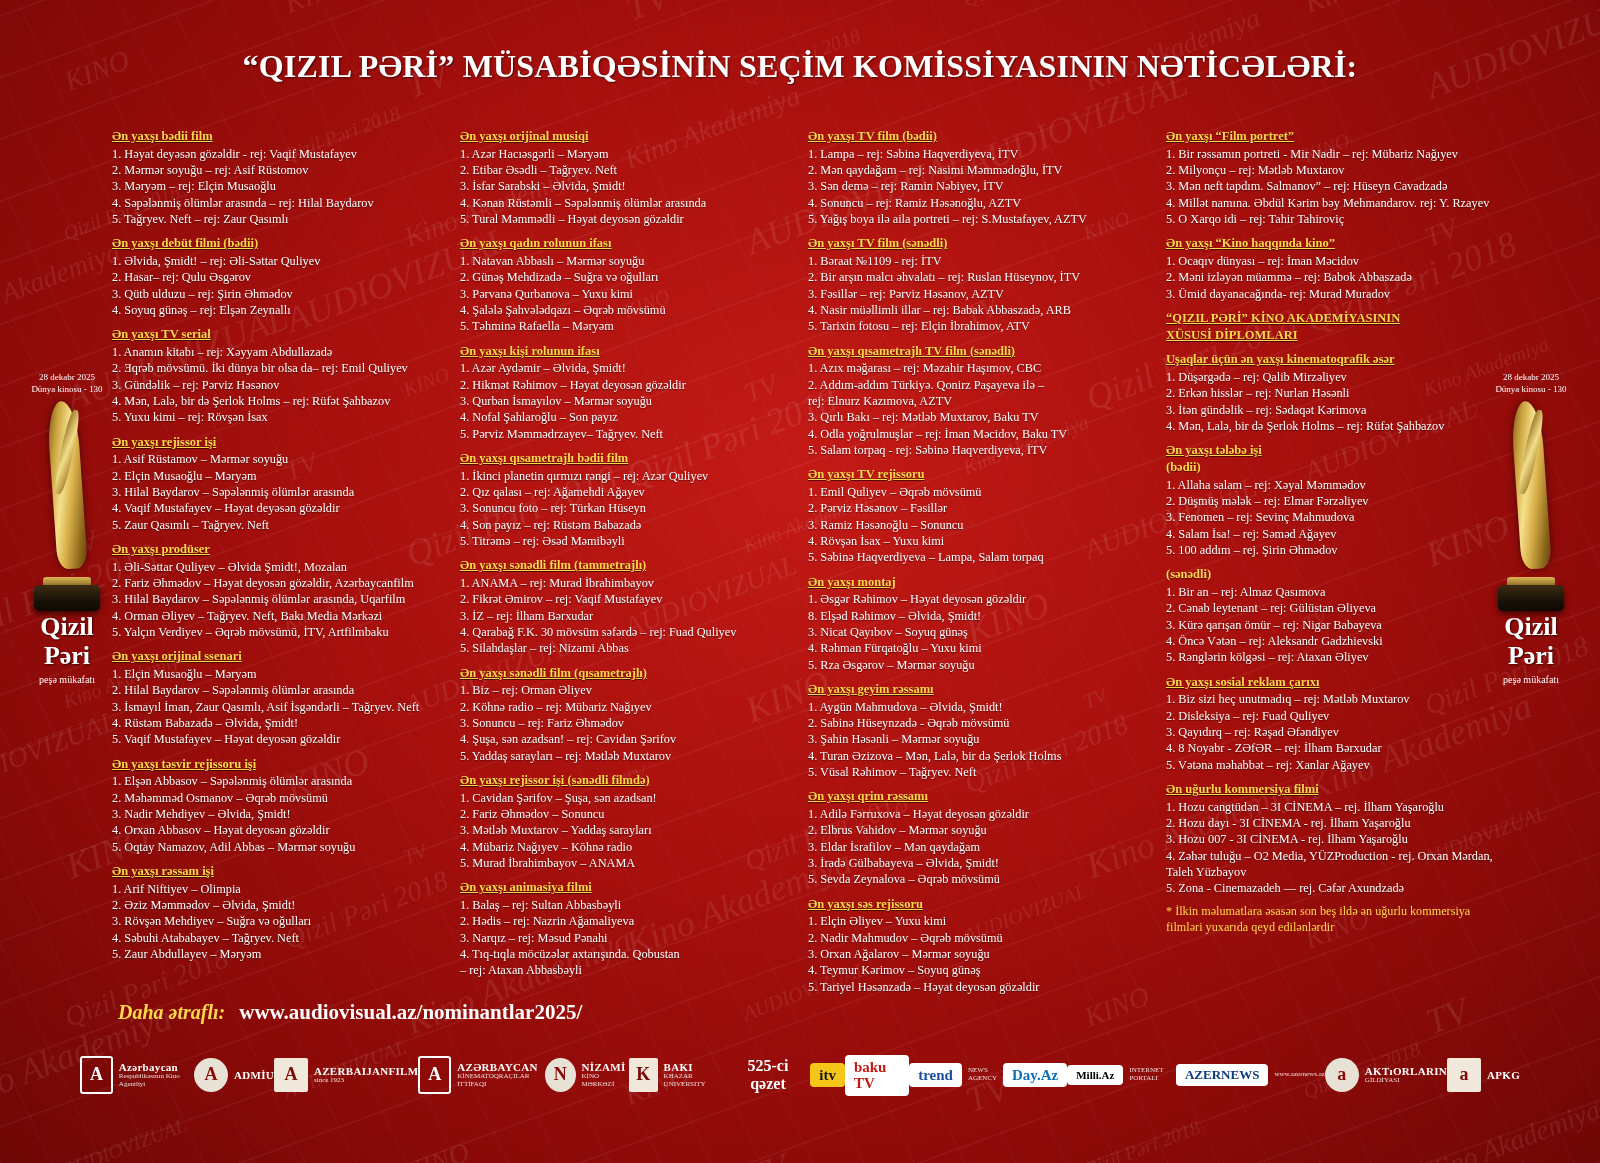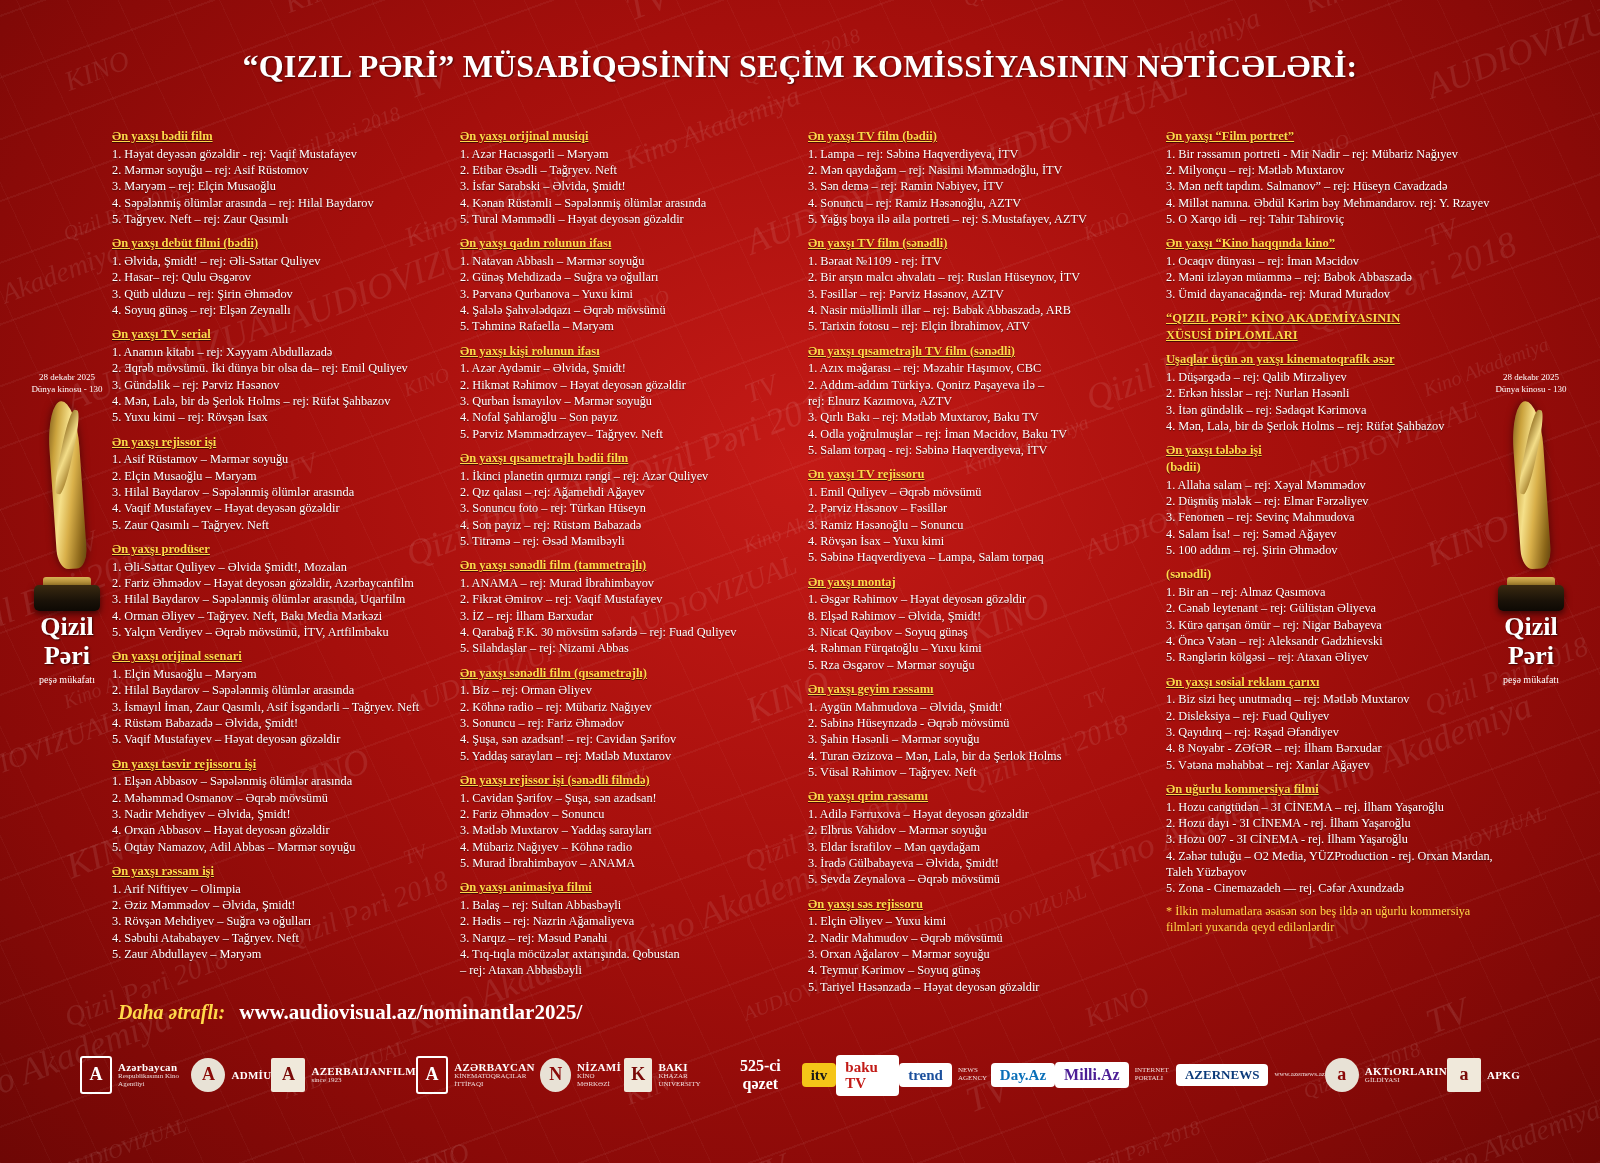--- a/index.html
+++ b/index.html
@@ -181,21 +181,21 @@
   .mark.sq{background:#f0e9db;color:#7a0a08;border-radius:2px;}
   .logo-name{font-weight:bold;font-size:11px;letter-spacing:.3px;}
   .logo-sub{font-size:7px;opacity:.85;}
   .pill{
     padding:4px 9px;border-radius:4px;font-weight:bold;font-size:15px;
   }
   .pill.itv{background:#f5c518;color:#1a1a1a;}
   .pill.baku{background:#ffffff;color:#c21a16;}
   .pill.trend{background:#ffffff;color:#1b4f9c;}
   .pill.day{background:#ffffff;color:#0a6fb8;}
-  .pill.milli{background:#ffffff;color:#4c1d95;font-size:16px;}
+  .pill.milli{background:#ffffff;color:#000000;font-size:11px;}
   .pill.azernews{background:#ffffff;color:#0a3a7a;font-size:13px;}
   .pill.gz{background:transparent;color:#ffffff;font-size:16px;text-align:center;}
 </style>
 </head>
 <body>
 
 <div class="watermark"></div>
 <div class="wm-text" id="wm">
     <span style="left: -60px; top: -10px; font-size: 20px; transform: rotate(-21deg);">AUDIOVIZUAL</span>
     <span style="left: 280px; top: -10px; font-size: 28px; transform: rotate(-21deg);">KINO</span>

